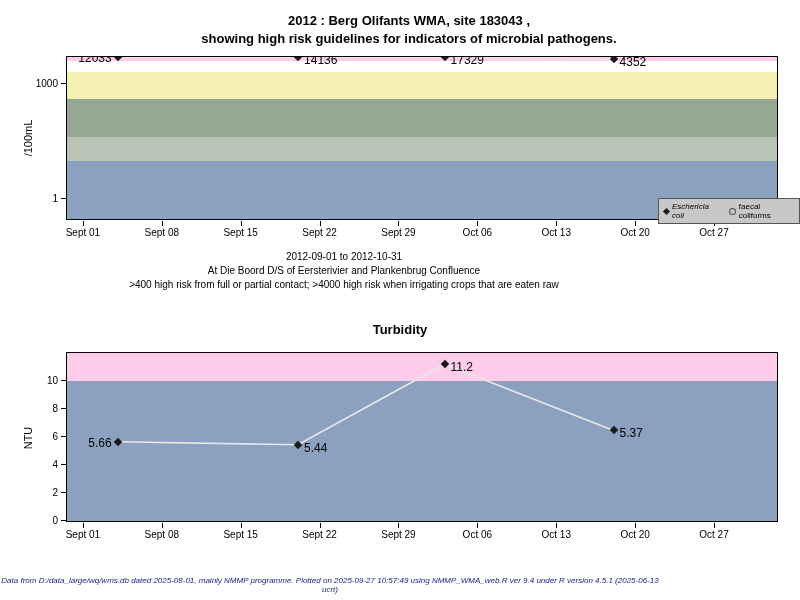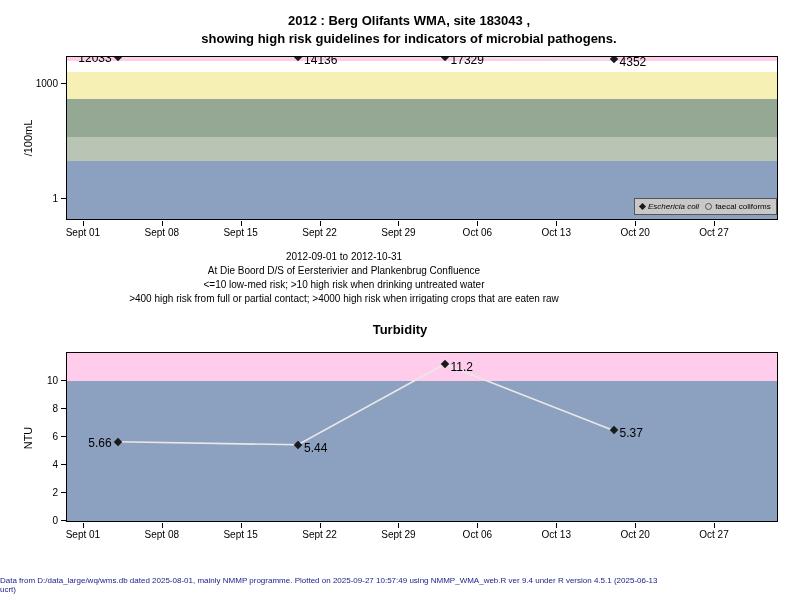--- a/index.html
+++ b/index.html
@@ -166,22 +166,24 @@
     width: 688px;
     text-align: center;
     font-size: 10px;
     line-height: 14px;
   }
   .footer {
     position: absolute;
     left: 0;
     bottom: 6px;
     width: 660px;
+    text-align: center;
     font-size: 8px;
     color: #1a1a8c;
+    font-style: italic;
   }
 </style>
 </head>
 <body>
 
 <div class="page">
 
   <div class="title-block">
     <div class="title-line">2012 : Berg Olifants WMA, site 183043 ,</div>
     <div class="title-line">showing high risk guidelines for indicators of microbial pathogens.</div>
@@ -229,35 +231,34 @@
       <div class="xtick" style="left: 411.349px;"></div>
       <div class="xlab" style="left: 411.349px;">Oct 06</div>
       <div class="xtick" style="left: 490.238px;"></div>
       <div class="xlab" style="left: 490.238px;">Oct 13</div>
       <div class="xtick" style="left: 569.127px;"></div>
       <div class="xlab" style="left: 569.127px;">Oct 20</div>
       <div class="xtick" style="left: 648.016px;"></div>
       <div class="xlab" style="left: 648.016px;">Oct 27</div>
     </div>
 
-  <div class="legend" style="left:634px; top:198px;" id="legend1">
+  <div class="legend" style="left:658px; top:198px;" id="legend1">
       <div class="legend-item">
         <span class="legend-sym-filled"></span>
         <span class="legend-text italic">Eschericia coli</span>
       </div>
       <div class="legend-item">
         <span class="legend-sym-open"></span>
         <span class="legend-text">faecal coliforms</span>
       </div>
     </div>
 
   <div class="caption" style="top:250px;">
     <div>2012-09-01 to 2012-10-31</div>
     <div>At Die Boord D/S of Eersterivier and Plankenbrug Confluence</div>
-    <div>&lt;=10 low-med risk; &gt;10 high risk when drinking untreated water</div>
     <div>&gt;400 high risk from full or partial contact; &gt;4000 high risk when irrigating crops that are eaten raw</div>
   </div>
 
   <div class="section-title" style="top:322px;">Turbidity</div>
 
   <div class="plot" id="plot2" style="left:66px; top:352px; width:712px; height:170px;">
       <div class="band" style="top: 0px; height: 28px; background: rgb(255, 204, 236);"></div>
       <div class="band" style="top: 28px; height: 140px; background: rgb(140, 160, 192);"></div>
       <svg class="series-line" viewBox="0 0 710 168">
         <polyline points="50.7,88.8 231.0,91.8 377.5,11.2 546.6,77.4" fill="none" stroke="#e8e8e8" stroke-width="1.6"></polyline>

